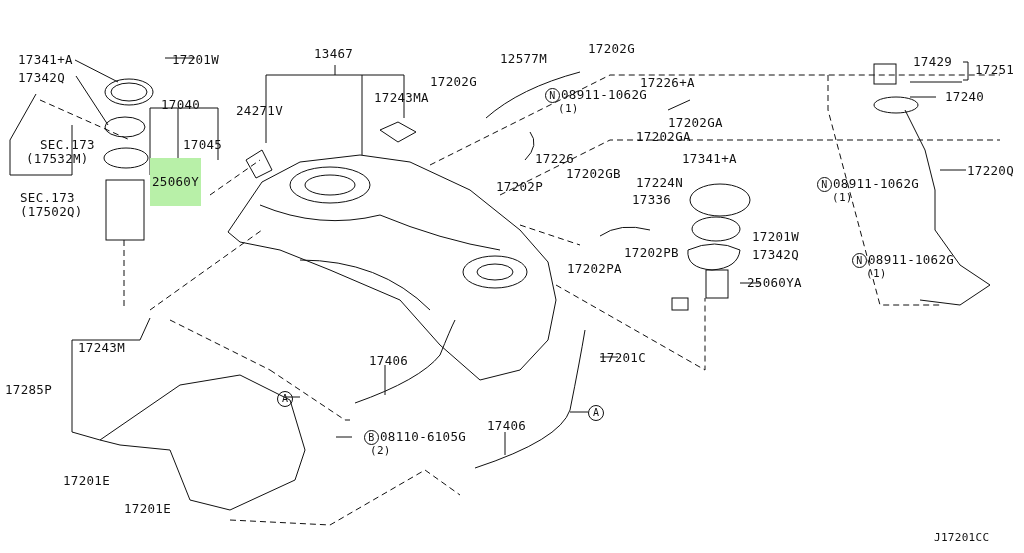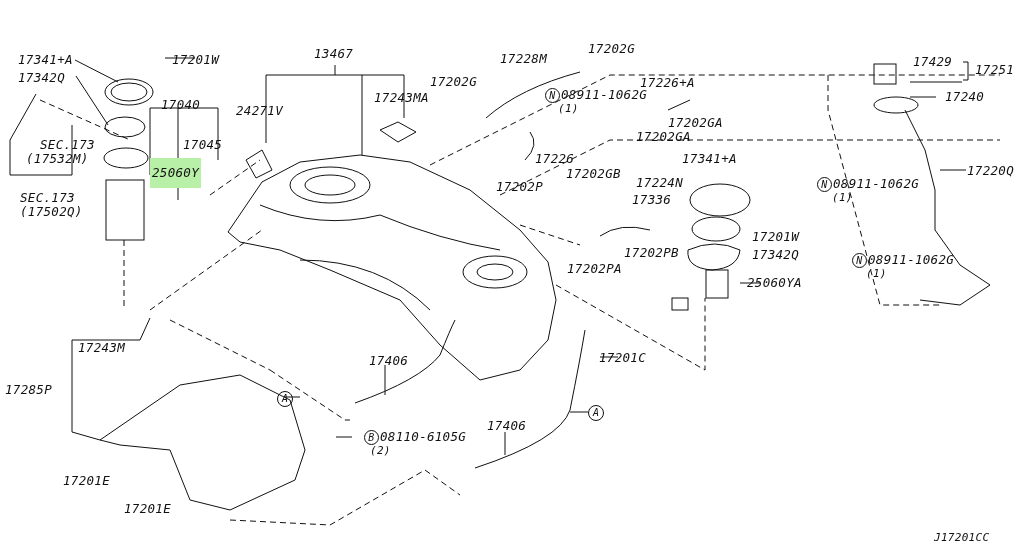--- a/index.html
+++ b/index.html
@@ -1,19 +1,19 @@
 <!DOCTYPE html>
 <html><head>
 <meta charset="utf-8">
 <style>
   html,body{margin:0;padding:0;background:#fff;}
   body{width:1024px;height:553px;position:relative;overflow:hidden;font-family:"DejaVu Sans Mono","Liberation Mono",monospace;color:#111;}
-  #diagram{position:absolute;left:0;top:0;width:1024px;height:553px;font-style:italic;}
+  #diagram{position:absolute;left:0;top:0;width:1024px;height:553px;}
   .lbl{position:absolute;font-size:12.5px;line-height:14px;white-space:nowrap;letter-spacing:0.3px;color:#111;}
-  .hl{background:#b8f0a8;padding:8px 2px;}
+  .hl{background:#b8f0a8;padding:17px 2px;}
   .qty{font-size:11px;}
   .circ{display:inline-block;width:13px;height:13px;border:1px solid #111;border-radius:50%;text-align:center;line-height:13px;font-size:10px;margin-right:1px;}
   .ref{position:absolute;width:14px;height:14px;border:1px solid #111;border-radius:50%;text-align:center;line-height:14px;font-size:10px;}
   svg line,svg polyline,svg path,svg ellipse,svg rect,svg polygon{fill:none;stroke:#111;stroke-width:1;}
   .dash{stroke-dasharray:6 4;}
 </style>
 </head>
 <body>
 
 <div id="diagram">
@@ -102,21 +102,21 @@
 <span class="lbl hl" style="left:150px;top:158px">25060Y</span>
 <span class="lbl" style="left:40px;top:138px">SEC.173</span>
 <span class="lbl" style="left:26px;top:152px">(17532M)</span>
 <span class="lbl" style="left:20px;top:191px">SEC.173</span>
 <span class="lbl" style="left:20px;top:205px">(17502Q)</span>
 
 <span class="lbl" style="left:314px;top:47px">13467</span>
 <span class="lbl" style="left:236px;top:104px">24271V</span>
 <span class="lbl" style="left:374px;top:91px">17243MA</span>
 <span class="lbl" style="left:430px;top:75px">17202G</span>
-<span class="lbl" style="left:500px;top:52px">17228M</span>
+<span class="lbl" style="left:500px;top:52px">12577M</span>
 <span class="lbl" style="left:588px;top:42px">17202G</span>
 <span class="lbl" style="left:640px;top:76px">17226+A</span>
 <span class="lbl" style="left:545px;top:88px"><span class="circ">N</span><span>08911-1062G</span></span>
 <span class="lbl qty" style="left:558px;top:102px">(1)</span>
 <span class="lbl" style="left:668px;top:116px">17202GA</span>
 <span class="lbl" style="left:636px;top:130px">17202GA</span>
 <span class="lbl" style="left:535px;top:152px">17226</span>
 <span class="lbl" style="left:566px;top:167px">17202GB</span>
 <span class="lbl" style="left:636px;top:176px">17224N</span>
 <span class="lbl" style="left:496px;top:180px">17202P</span>

